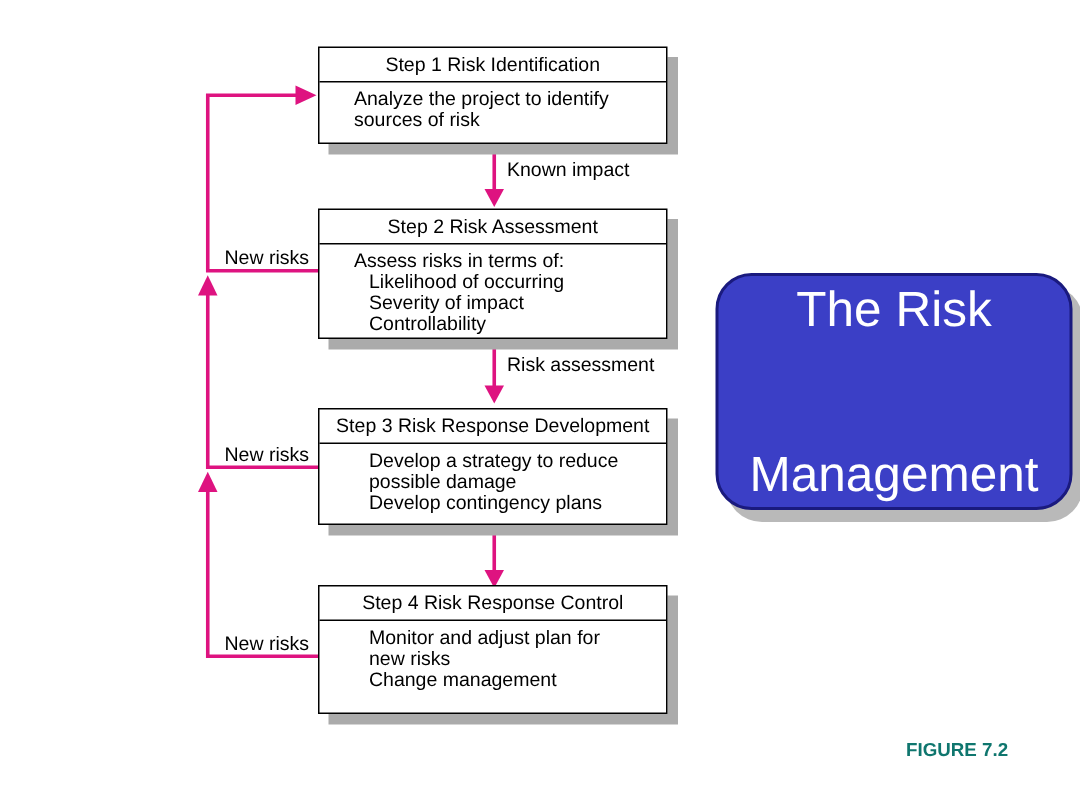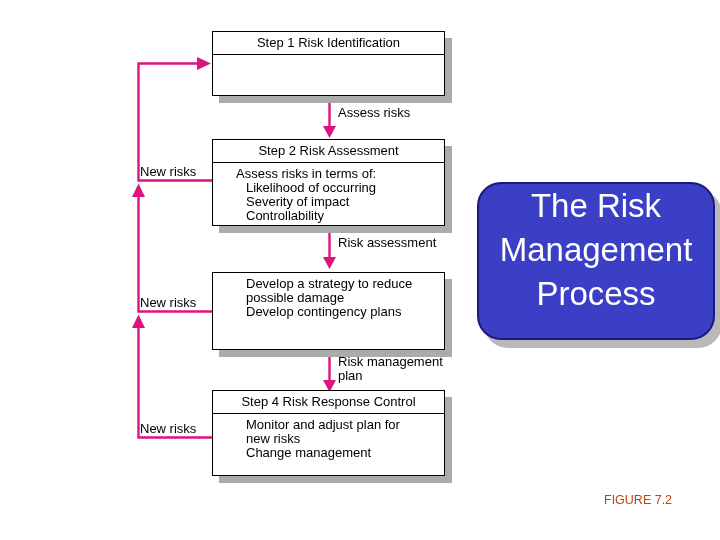--- a/index.html
+++ b/index.html
@@ -14,31 +14,31 @@
   }
   .stepbox .hdr{
     border-bottom:1px solid #000;text-align:center;font-size:13px;
     height:22px;line-height:22px;white-space:nowrap;overflow:hidden;
   }
   .stepbox .bod{padding:4px 10px 0 23px;font-size:13px;line-height:14px;}
   .bod .ln{margin:0;}
   .bod .indent{padding-left:10px;}
   .pad33 .bod{padding-left:33px;padding-right:24px;}
   .flowlabel{position:absolute;font-size:13px;line-height:14px;}
-  .newrisks{position:absolute;width:66px;font-size:13px;line-height:13px;}
+  .newrisks{position:absolute;width:66px;text-align:right;font-size:13px;line-height:13px;}
   .titlebox{
     position:absolute;left:477px;top:170px;width:234px;height:154px;
     background:#3B3FC6;border:2px solid #1A1A7E;border-radius:24px;
     box-shadow:7px 8px 0 #b9b9b9;
-    display:flex;flex-direction:column;align-items:center;justify-content:flex-start;
+    display:flex;flex-direction:column;align-items:center;justify-content:space-between;
     color:#ffffff;font-size:33px;line-height:44px;text-align:center;
   }
   .watermark{
-    position:absolute;left:604px;top:481px;font-size:12.5px;font-weight:normal;
-    color:#c2410c;white-space:nowrap;
+    position:absolute;left:604px;top:481px;font-size:12.5px;font-weight:bold;
+    color:#0f766e;white-space:nowrap;
   }
 </style>
 </head>
 <body>
 
 <div class="slide">
 
   <svg class="connectors" viewBox="0 0 720 540" xmlns="http://www.w3.org/2000/svg">
     <g stroke="#DE1380" stroke-width="2.4" fill="none">
       <path d="M 213 168.5 L 138.5 168.5 L 138.5 51.5 L 198 51.5"></path>
@@ -53,56 +53,58 @@
       <polygon points="132,185 145,185 138.5,171.5"></polygon>
       <polygon points="132,316 145,316 138.5,302.5"></polygon>
       <polygon points="323,114 336,114 329.5,126"></polygon>
       <polygon points="323,245 336,245 329.5,257"></polygon>
       <polygon points="323,368 336,368 329.5,380"></polygon>
     </g>
   </svg>
 
   <div class="stepbox" style="top:19px;height:63px;">
     <div class="hdr">Step 1 Risk Identification</div>
+    <div class="bod">
+      <div class="ln">Analyze the project to identify sources of risk</div>
+    </div>
   </div>
 
   <div class="stepbox" style="top:127px;height:85px;">
     <div class="hdr">Step 2 Risk Assessment</div>
     <div class="bod">
       <div class="ln">Assess risks in terms of:</div>
       <div class="ln indent">Likelihood of occurring</div>
       <div class="ln indent">Severity of impact</div>
       <div class="ln indent">Controllability</div>
     </div>
   </div>
 
   <div class="stepbox pad33" style="top:260px;height:76px;">
+    <div class="hdr">Step 3 Risk Response Development</div>
     <div class="bod">
       <div class="ln">Develop a strategy to reduce possible damage</div>
       <div class="ln">Develop contingency plans</div>
     </div>
   </div>
 
   <div class="stepbox pad33" style="top:378px;height:84px;">
     <div class="hdr">Step 4 Risk Response Control</div>
     <div class="bod">
       <div class="ln">Monitor and adjust plan for new risks</div>
       <div class="ln">Change management</div>
     </div>
   </div>
 
-  <div class="flowlabel" style="left:338px;top:94px;">Assess risks</div>
+  <div class="flowlabel" style="left:338px;top:94px;">Known impact</div>
   <div class="flowlabel" style="left:338px;top:224px;">Risk assessment</div>
-  <div class="flowlabel" style="left:338px;top:343px;width:110px;">Risk management plan</div>
 
   <div class="newrisks" style="left:140px;top:153px;">New risks</div>
   <div class="newrisks" style="left:140px;top:284px;">New risks</div>
   <div class="newrisks" style="left:140px;top:410px;">New risks</div>
 
   <div class="titlebox">
     <div>The Risk</div>
     <div>Management</div>
-    <div>Process</div>
   </div>
 
   <div class="watermark">FIGURE 7.2</div>
 
 </div>
 
 </body></html>

